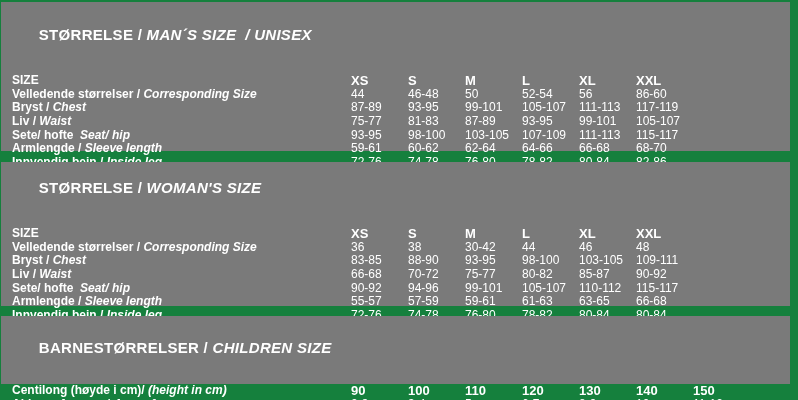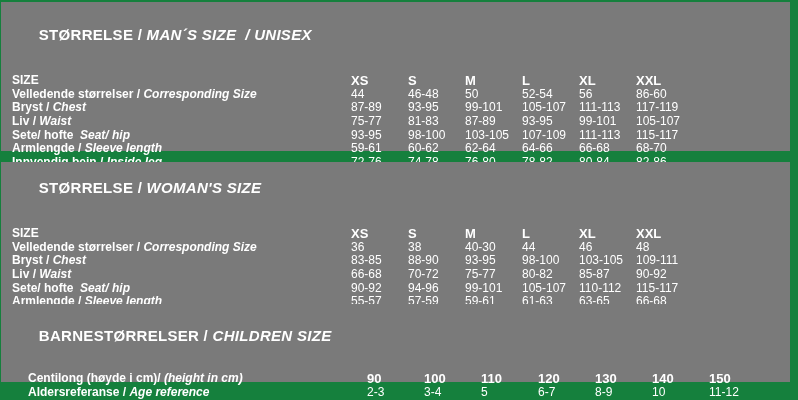--- a/index.html
+++ b/index.html
@@ -18,21 +18,21 @@
   .panel {
     position: absolute;
     left: 1px;
     width: 789px;
     background: #7a7a7a;
     color: #ffffff;
     box-sizing: border-box;
   }
   #panel-mens     { top: 2px;   height: 149px; }
   #panel-womens   { top: 162px; height: 144px; }
-  #panel-children { top: 304px; height: 78px;  }
+  #panel-children { top: 316px; height: 68px;  }
 
   .panel-title {
     padding: 7px 0 0 11px;
     font-size: 15px;
     line-height: 17px;
     font-weight: bold;
     letter-spacing: 0.3px;
     white-space: pre;
   }
   #panel-womens .panel-title   { padding-top: 0; }
@@ -48,21 +48,21 @@
   #panel-womens .size-grid   { margin-top: 14px; }
   #panel-children .size-grid { margin-top: 11px; }
 
   .trow {
     display: grid;
     height: 13.7px;
     align-items: center;
     white-space: pre;
   }
   .cols-6 .trow { grid-template-columns: 339px repeat(5, 57px) 1fr; }
-  .cols-7 .trow { grid-template-columns: 339px repeat(6, 57px) 1fr; margin-left: 16px; }
+  .cols-7 .trow { grid-template-columns: 339px repeat(6, 57px) 1fr; }
 
   .tlabel { font-weight: bold; }
   .tlabel .en { font-style: italic; }
   .tcell { font-weight: normal; }
   .bold-vals .tcell { font-weight: bold; font-size: 13px; }
 </style>
 </head>
 <body>
 
 <div id="screen">
@@ -81,21 +81,21 @@
         <div class="trow"><span class="tlabel"><span class="no">Innvendig bein</span> / <span class="en">Inside leg</span></span><span class="tcell">72-76</span><span class="tcell">74-78</span><span class="tcell">76-80</span><span class="tcell">78-82</span><span class="tcell">80-84</span><span class="tcell">82-86</span></div>
       </div>
   </div>
 
   <div class="panel" id="panel-womens">
     <div class="panel-title">
       <span class="no">STØRRELSE / </span><span class="en">WOMAN'S SIZE</span>
     </div>
     <div class="size-grid cols-6">
         <div class="trow bold-vals"><span class="tlabel"><span class="no">SIZE</span></span><span class="tcell">XS</span><span class="tcell">S</span><span class="tcell">M</span><span class="tcell">L</span><span class="tcell">XL</span><span class="tcell">XXL</span></div>
-        <div class="trow"><span class="tlabel"><span class="no">Velledende størrelser</span> / <span class="en">Corresponding Size</span></span><span class="tcell">36</span><span class="tcell">38</span><span class="tcell">40-30</span><span class="tcell">44</span><span class="tcell">46</span><span class="tcell">48</span></div>
+        <div class="trow"><span class="tlabel"><span class="no">Velledende størrelser</span> / <span class="en">Corresponding Size</span></span><span class="tcell">36</span><span class="tcell">38</span><span class="tcell">30-42</span><span class="tcell">44</span><span class="tcell">46</span><span class="tcell">48</span></div>
         <div class="trow"><span class="tlabel"><span class="no">Bryst</span> / <span class="en">Chest</span></span><span class="tcell">83-85</span><span class="tcell">88-90</span><span class="tcell">93-95</span><span class="tcell">98-100</span><span class="tcell">103-105</span><span class="tcell">109-111</span></div>
         <div class="trow"><span class="tlabel"><span class="no">Liv</span> / <span class="en">Waist</span></span><span class="tcell">66-68</span><span class="tcell">70-72</span><span class="tcell">75-77</span><span class="tcell">80-82</span><span class="tcell">85-87</span><span class="tcell">90-92</span></div>
         <div class="trow"><span class="tlabel"><span class="no">Sete/ hofte</span>  <span class="en">Seat/ hip</span></span><span class="tcell">90-92</span><span class="tcell">94-96</span><span class="tcell">99-101</span><span class="tcell">105-107</span><span class="tcell">110-112</span><span class="tcell">115-117</span></div>
         <div class="trow"><span class="tlabel"><span class="no">Armlengde</span> / <span class="en">Sleeve length</span></span><span class="tcell">55-57</span><span class="tcell">57-59</span><span class="tcell">59-61</span><span class="tcell">61-63</span><span class="tcell">63-65</span><span class="tcell">66-68</span></div>
         <div class="trow"><span class="tlabel"><span class="no">Innvendig bein</span> / <span class="en">Inside leg</span></span><span class="tcell">72-76</span><span class="tcell">74-78</span><span class="tcell">76-80</span><span class="tcell">78-82</span><span class="tcell">80-84</span><span class="tcell">80-84</span></div>
       </div>
   </div>
 
   <div class="panel" id="panel-children">
     <div class="panel-title">

